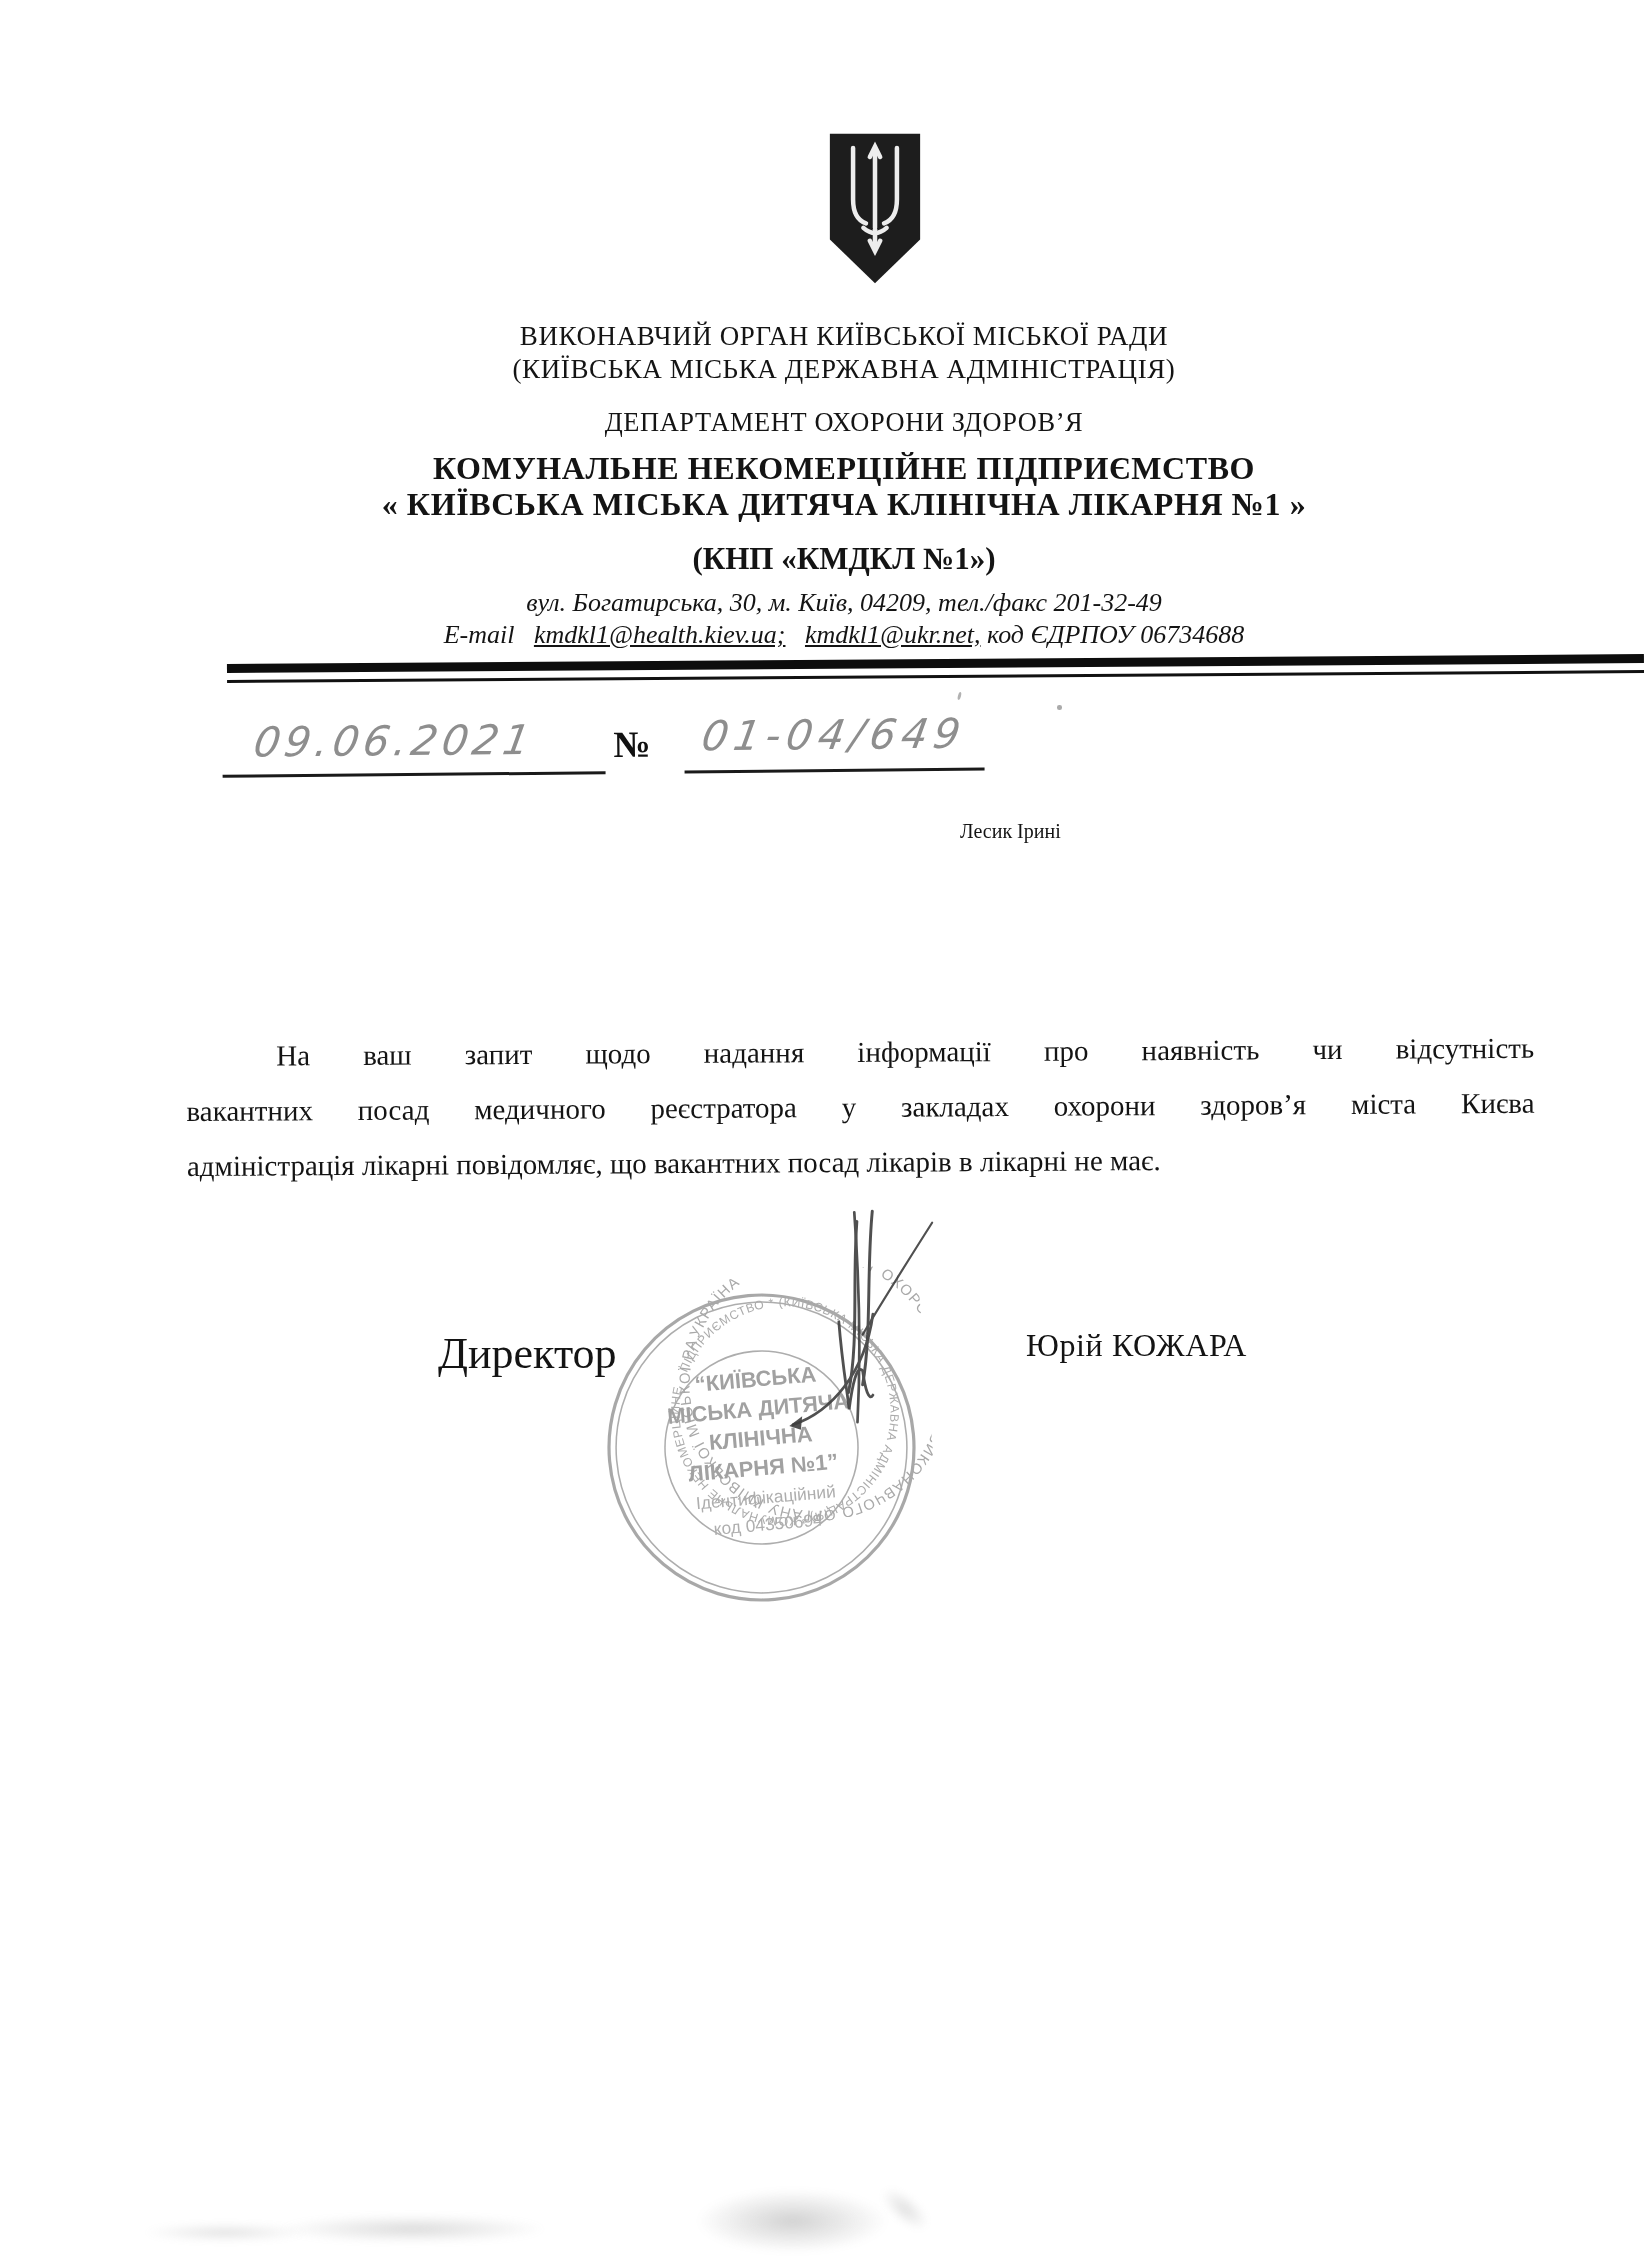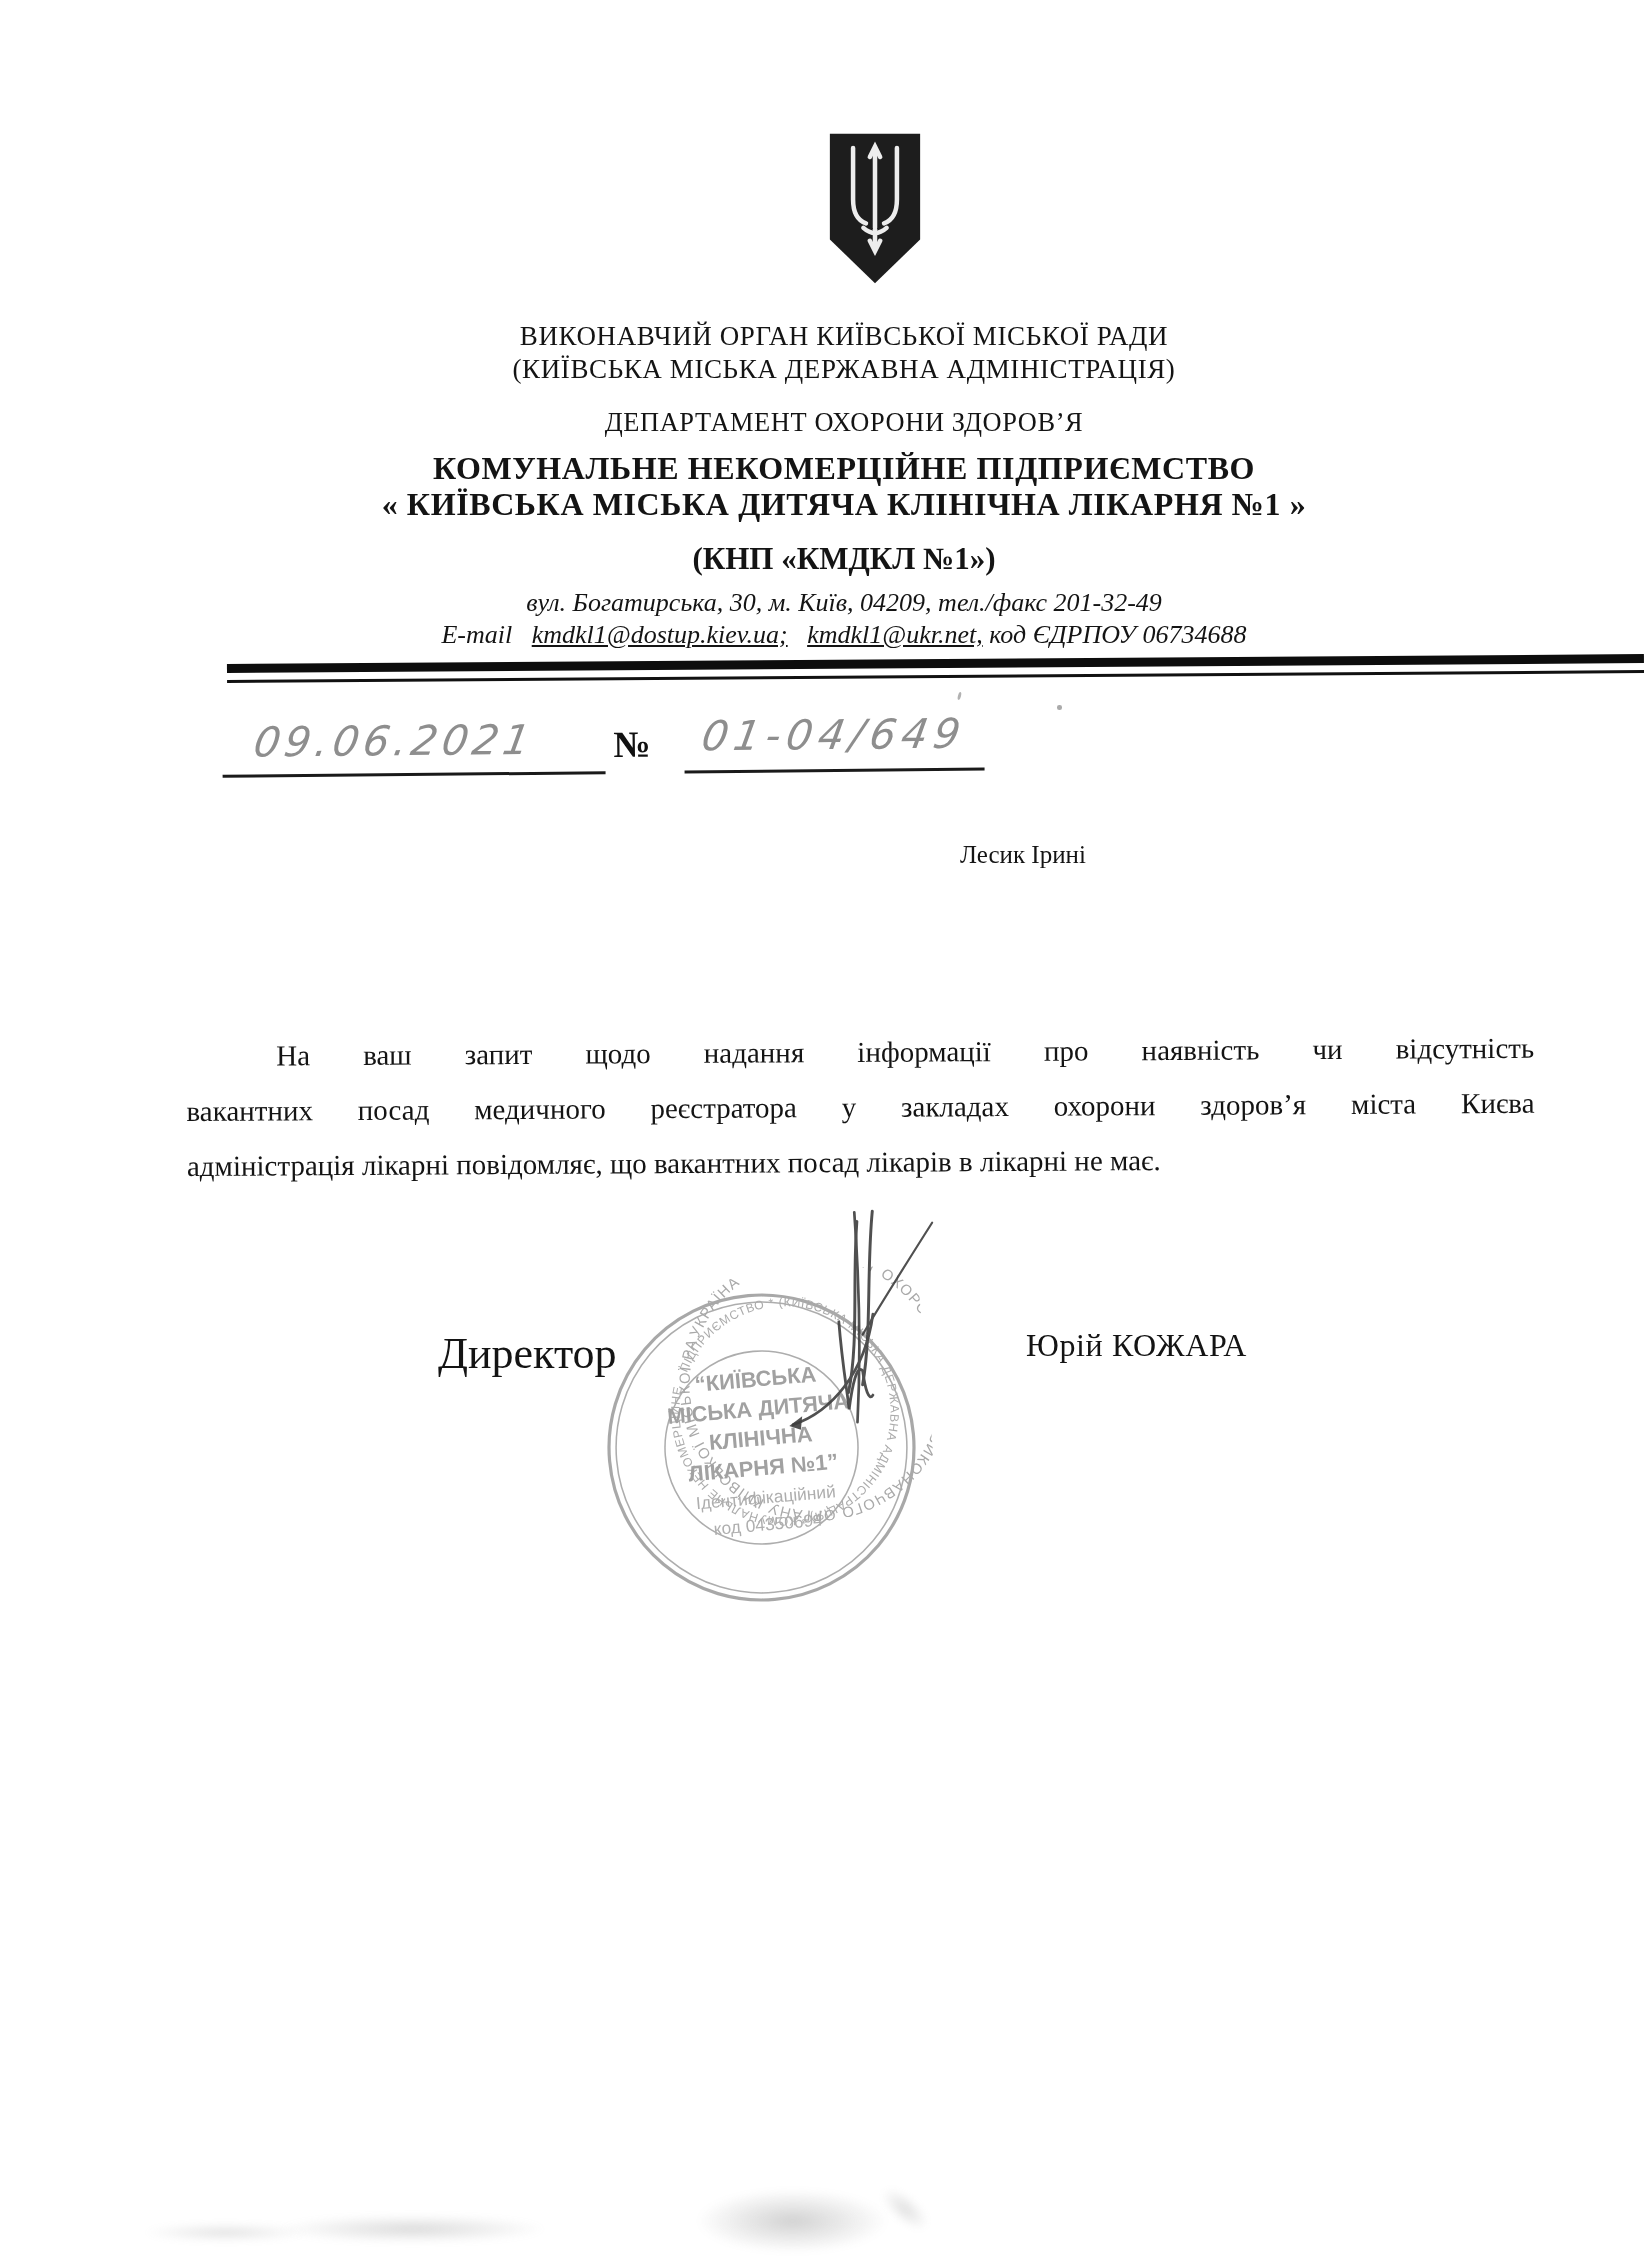--- a/index.html
+++ b/index.html
@@ -20,21 +20,21 @@
   .sep-thick{height:9px;background:#0d0d0d;}
   .sep-gap{height:7px;}
   .sep-thin{height:3.2px;background:#111;}
   .ref-row{left:0;top:715px;width:1644px;transform:rotate(-0.55deg);transform-origin:left center;}
   .hand{
     font-family:"DejaVu Sans",sans-serif;font-style:italic;color:#8e8e8e;
     transform:skewX(-10deg);letter-spacing:4.5px;font-size:41px;white-space:nowrap;
   }
   .rule{position:absolute;height:2.6px;background:#1a1a1a;}
   .numero{font-size:37px;font-weight:bold;color:#111;}
-  .recipient{left:960px;top:810px;font-size:25px;line-height:43px;margin-top:23px;}
+  .recipient{left:960px;top:810px;font-size:20px;line-height:43px;}
   .body-block{left:186px;top:1029px;width:1348px;font-size:29px;line-height:55px;transform:rotate(-0.35deg);transform-origin:left top;}
   .jline{text-align:justify;text-align-last:justify;}
   .indent{text-indent:90px;}
   .sig-label{left:438px;top:1328px;font-size:44px;}
   .sig-name{left:1026px;top:1327px;font-size:32px;letter-spacing:0.6px;}
   .stamp-svg{left:591px;top:1277px;transform:rotate(-5deg);transform-origin:center center;}
   .ring-text{font-family:"Liberation Sans","DejaVu Sans",sans-serif;fill:#9d9d9d;letter-spacing:2px;}
   .ring-text-inner{font-family:"Liberation Sans","DejaVu Sans",sans-serif;fill:#a0a0a0;}
   .stamp-center{font-family:"Liberation Sans","DejaVu Sans",sans-serif;font-weight:bold;fill:#949494;}
   .stamp-center-small{font-family:"Liberation Sans","DejaVu Sans",sans-serif;fill:#a3a3a3;}
@@ -61,21 +61,21 @@
 
   <div class="abs center-line org" style="top:321px;">ВИКОНАВЧИЙ ОРГАН КИЇВСЬКОЇ МІСЬКОЇ РАДИ</div>
   <div class="abs center-line org" style="top:354px;">(КИЇВСЬКА МІСЬКА ДЕРЖАВНА АДМІНІСТРАЦІЯ)</div>
   <div class="abs center-line dept" style="top:407px;">ДЕПАРТАМЕНТ ОХОРОНИ ЗДОРОВ’Я</div>
   <div class="abs center-line ent" style="top:450px;">КОМУНАЛЬНЕ НЕКОМЕРЦІЙНЕ ПІДПРИЄМСТВО</div>
   <div class="abs center-line ent" style="top:486px;">« КИЇВСЬКА МІСЬКА ДИТЯЧА КЛІНІЧНА ЛІКАРНЯ №1 »</div>
   <div class="abs center-line shortname" style="top:541px;">(КНП «КМДКЛ №1»)</div>
   <div class="abs center-line addr" style="top:588px;">вул. Богатирська, 30, м. Київ, 04209, тел./факс 201-32-49</div>
   <div class="abs center-line email-line" style="top:620px;">
     <span>E-mail</span>&nbsp;&nbsp;
-    <span class="email-underline">kmdkl1@dostup.kiev.ua;</span>
+    <span class="email-underline">kmdkl1@health.kiev.ua;</span>
     <span>&nbsp;</span>
     <span class="email-underline">kmdkl1@ukr.net,</span>
     <span>код ЄДРПОУ 06734688</span>
   </div>
 
   <div class="abs sep-wrap">
     <div class="sep-thick"></div>
     <div class="sep-gap"></div>
     <div class="sep-thin"></div>
   </div>

